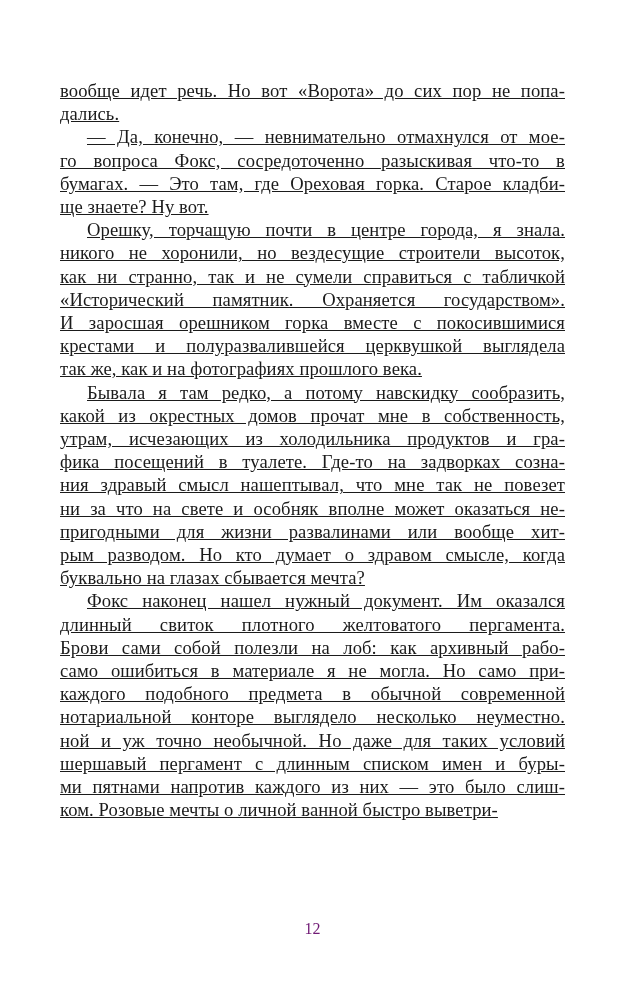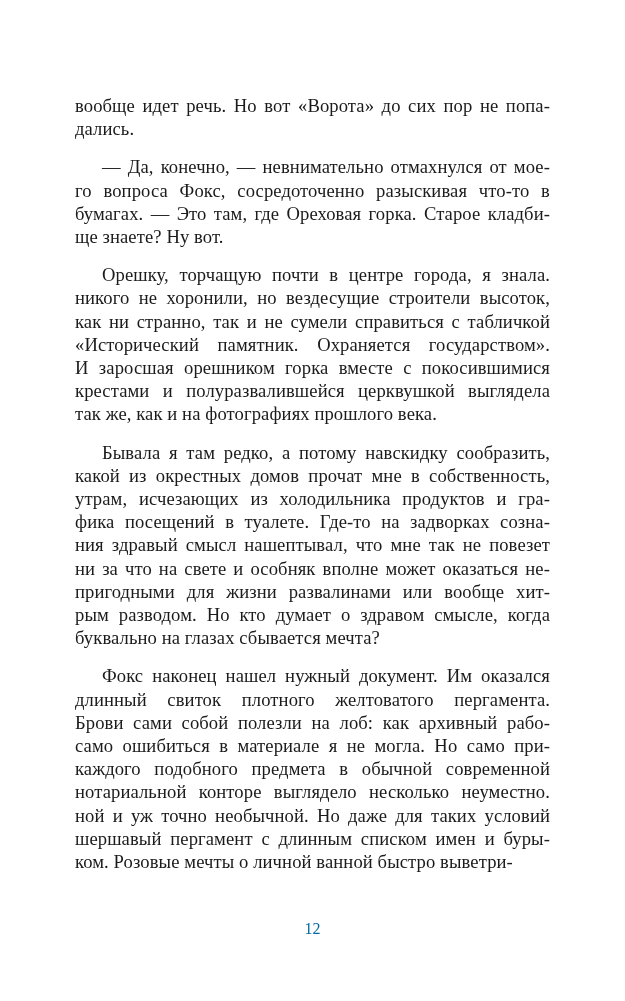--- a/index.html
+++ b/index.html
@@ -24,42 +24,43 @@
   .text-block {
     position: absolute;
     left: 60px;
     top: 79px;
     width: 505px;
     font-size: 18.6px;
     line-height: 23.2px;
     letter-spacing: 0.1px;
   }
   .paragraph {
-    margin: 15px;
+    margin: 0;
     padding: 0;
+    text-decoration: underline;
   }
   .line {
     text-align: justify;
     text-align-last: justify;
     min-height: 23.2px;
   }
   .line.last {
     text-align-last: left;
   }
   .line.indent {
     text-indent: 27px;
   }
   .page-number {
     position: absolute;
     top: 920px;
     left: 0;
     width: 100%;
     text-align: center;
     font-size: 16px;
-    color: #0369a1;
+    color: #701a75;
   }
 </style>
 </head>
 <body>
 
 <div class="page">
   <div class="text-block" id="paragraphs-container">
       <div class="paragraph">
         <div class="line">вообще идет речь. Но вот «Ворота» до сих пор не попа-</div>
         <div class="line last">дались.</div>
@@ -92,17 +93,18 @@
       </div>
       <div class="paragraph">
         <div class="line indent">Фокс наконец нашел нужный документ. Им оказался</div>
         <div class="line">длинный свиток плотного желтоватого пергамента.</div>
         <div class="line">Брови сами собой полезли на лоб: как архивный рабо-</div>
         <div class="line">само ошибиться в материале я не могла. Но само при-</div>
         <div class="line">каждого подобного предмета в обычной современной</div>
         <div class="line">нотариальной конторе выглядело несколько неуместно.</div>
         <div class="line">ной и уж точно необычной. Но даже для таких условий</div>
         <div class="line">шершавый пергамент с длинным списком имен и буры-</div>
+        <div class="line">ми пятнами напротив каждого из них — это было слиш-</div>
         <div class="line last">ком. Розовые мечты о личной ванной быстро выветри-</div>
       </div>
     </div>
   <div class="page-number">12</div>
 </div>
 
 </body></html>

